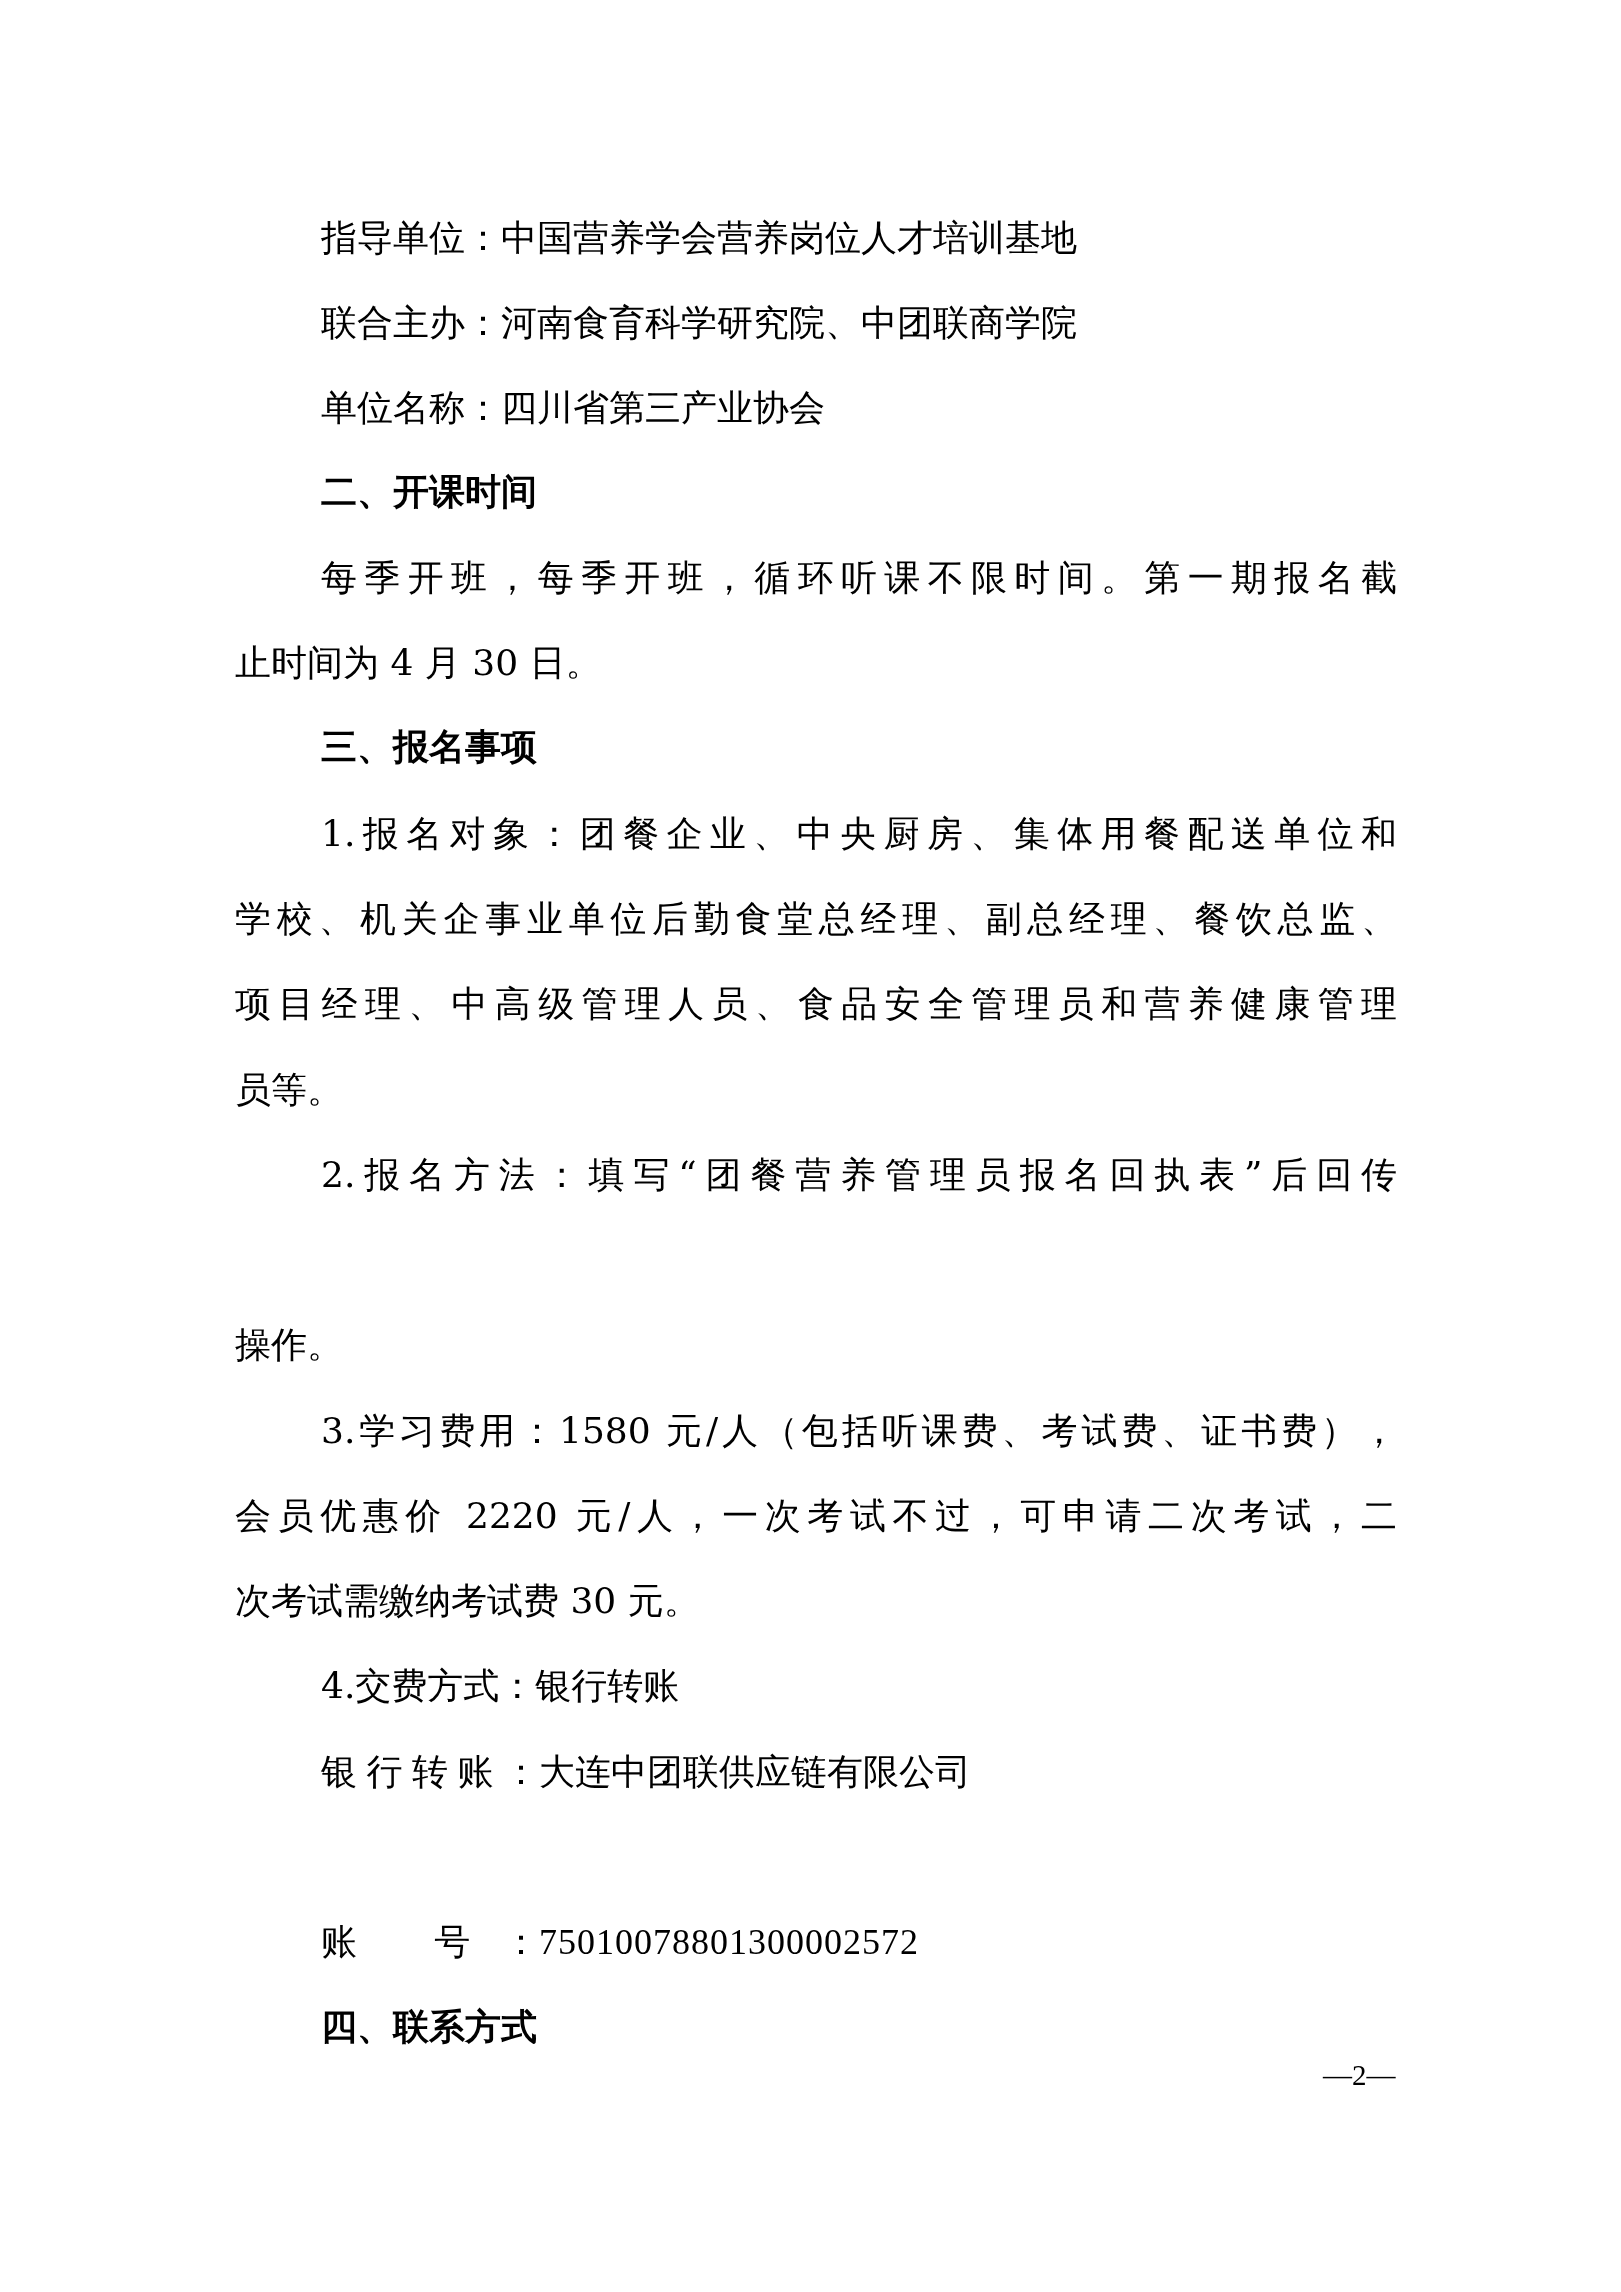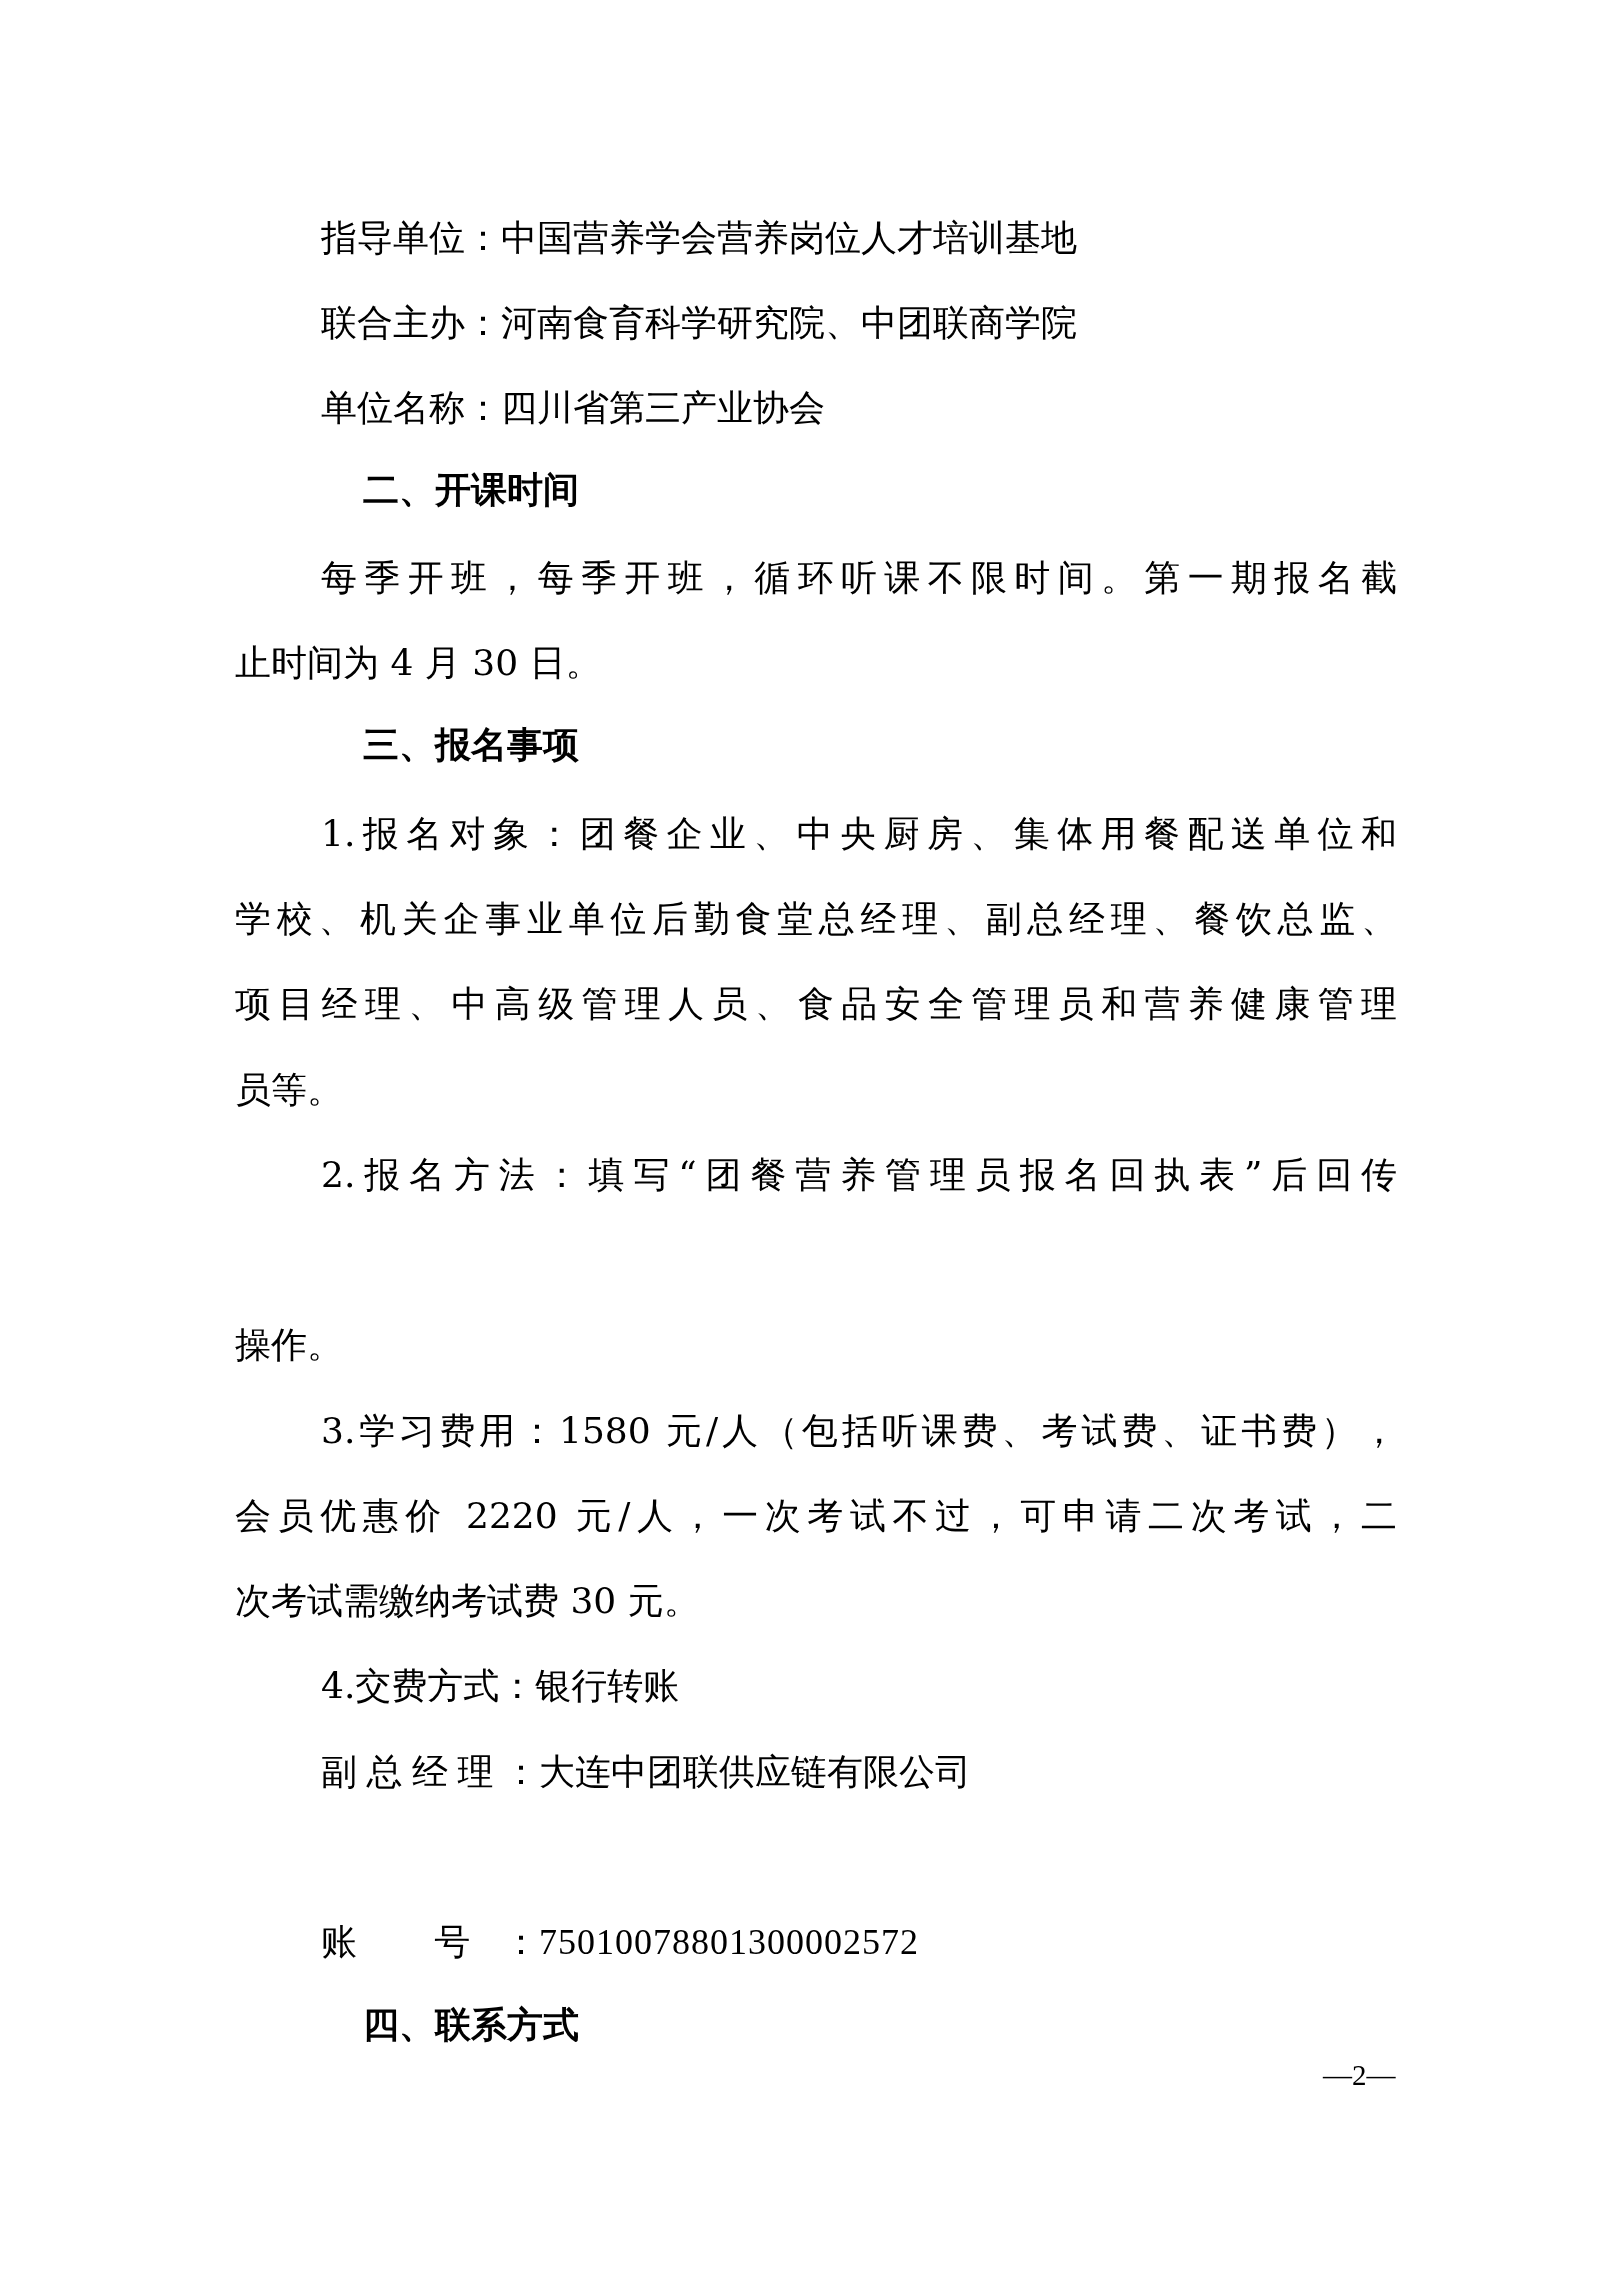--- a/index.html
+++ b/index.html
@@ -3,21 +3,21 @@
 <meta charset="utf-8">
 <style>
   html, body { margin: 0; padding: 0; background: #ffffff; }
   body { width: 1621px; height: 2293px; position: relative; overflow: hidden;
          font-family: "DejaVu Serif", "Liberation Serif", serif; color: #000; }
   .page { position: absolute; left: 0; top: 0; width: 1621px; height: 2293px; }
   .line { position: absolute; left: 235px; width: 1162px; font-size: 36px;
           line-height: 59px; white-space: nowrap; letter-spacing: 0px; }
   .indent { left: 321px; width: 1076px; }
   .justify { text-align: justify; text-align-last: justify; }
-  .heading { font-family: Liberation Mono, monospace; font-weight: bold; margin-left: 42px; }
+  .heading { font-family: Liberation Serif, serif; font-weight: bold; }
   .field-label { display: inline-block; width: 218px; text-align-last: justify; text-align: justify; }
   .page-num { position: absolute; left: 1323px; top: 2056px; font-size: 29px; line-height: 39px;
               font-family: "Liberation Serif", serif; }
 </style>
 </head>
 <body>
 
 <div class="page">
 
   <div class="line indent" style="top:208px;">
@@ -44,21 +44,21 @@
   <div class="line indent justify" style="top:1145px;">2.报名方法：填写“团餐营养管理员报名回执表”后回传</div>
   <div class="line" style="top:1315px;">操作。</div>
 
   <div class="line indent justify" style="top:1401px;">3.学习费用：1580 元/人（包括听课费、考试费、证书费），</div>
   <div class="line justify" style="top:1486px;">会员优惠价 2220 元/人，一次考试不过，可申请二次考试，二</div>
   <div class="line" style="top:1571px;">次考试需缴纳考试费 30 元。</div>
 
   <div class="line indent" style="top:1656px;">4.交费方式：银行转账</div>
 
   <div class="line indent" style="top:1742px;">
-    <span class="field-label">副总经理：</span><span>大连中团联供应链有限公司</span>
+    <span class="field-label">银行转账：</span><span>大连中团联供应链有限公司</span>
   </div>
   <div class="line indent" style="top:1912px;">
     <span class="field-label">账    号：</span><span style="font-family:'Liberation Serif', serif; letter-spacing:1px;">75010078801300002572</span>
   </div>
 
   <div class="line indent heading" style="top:1998px;">四、联系方式</div>
 
   <div class="page-num">—2—</div>
 </div>
 

